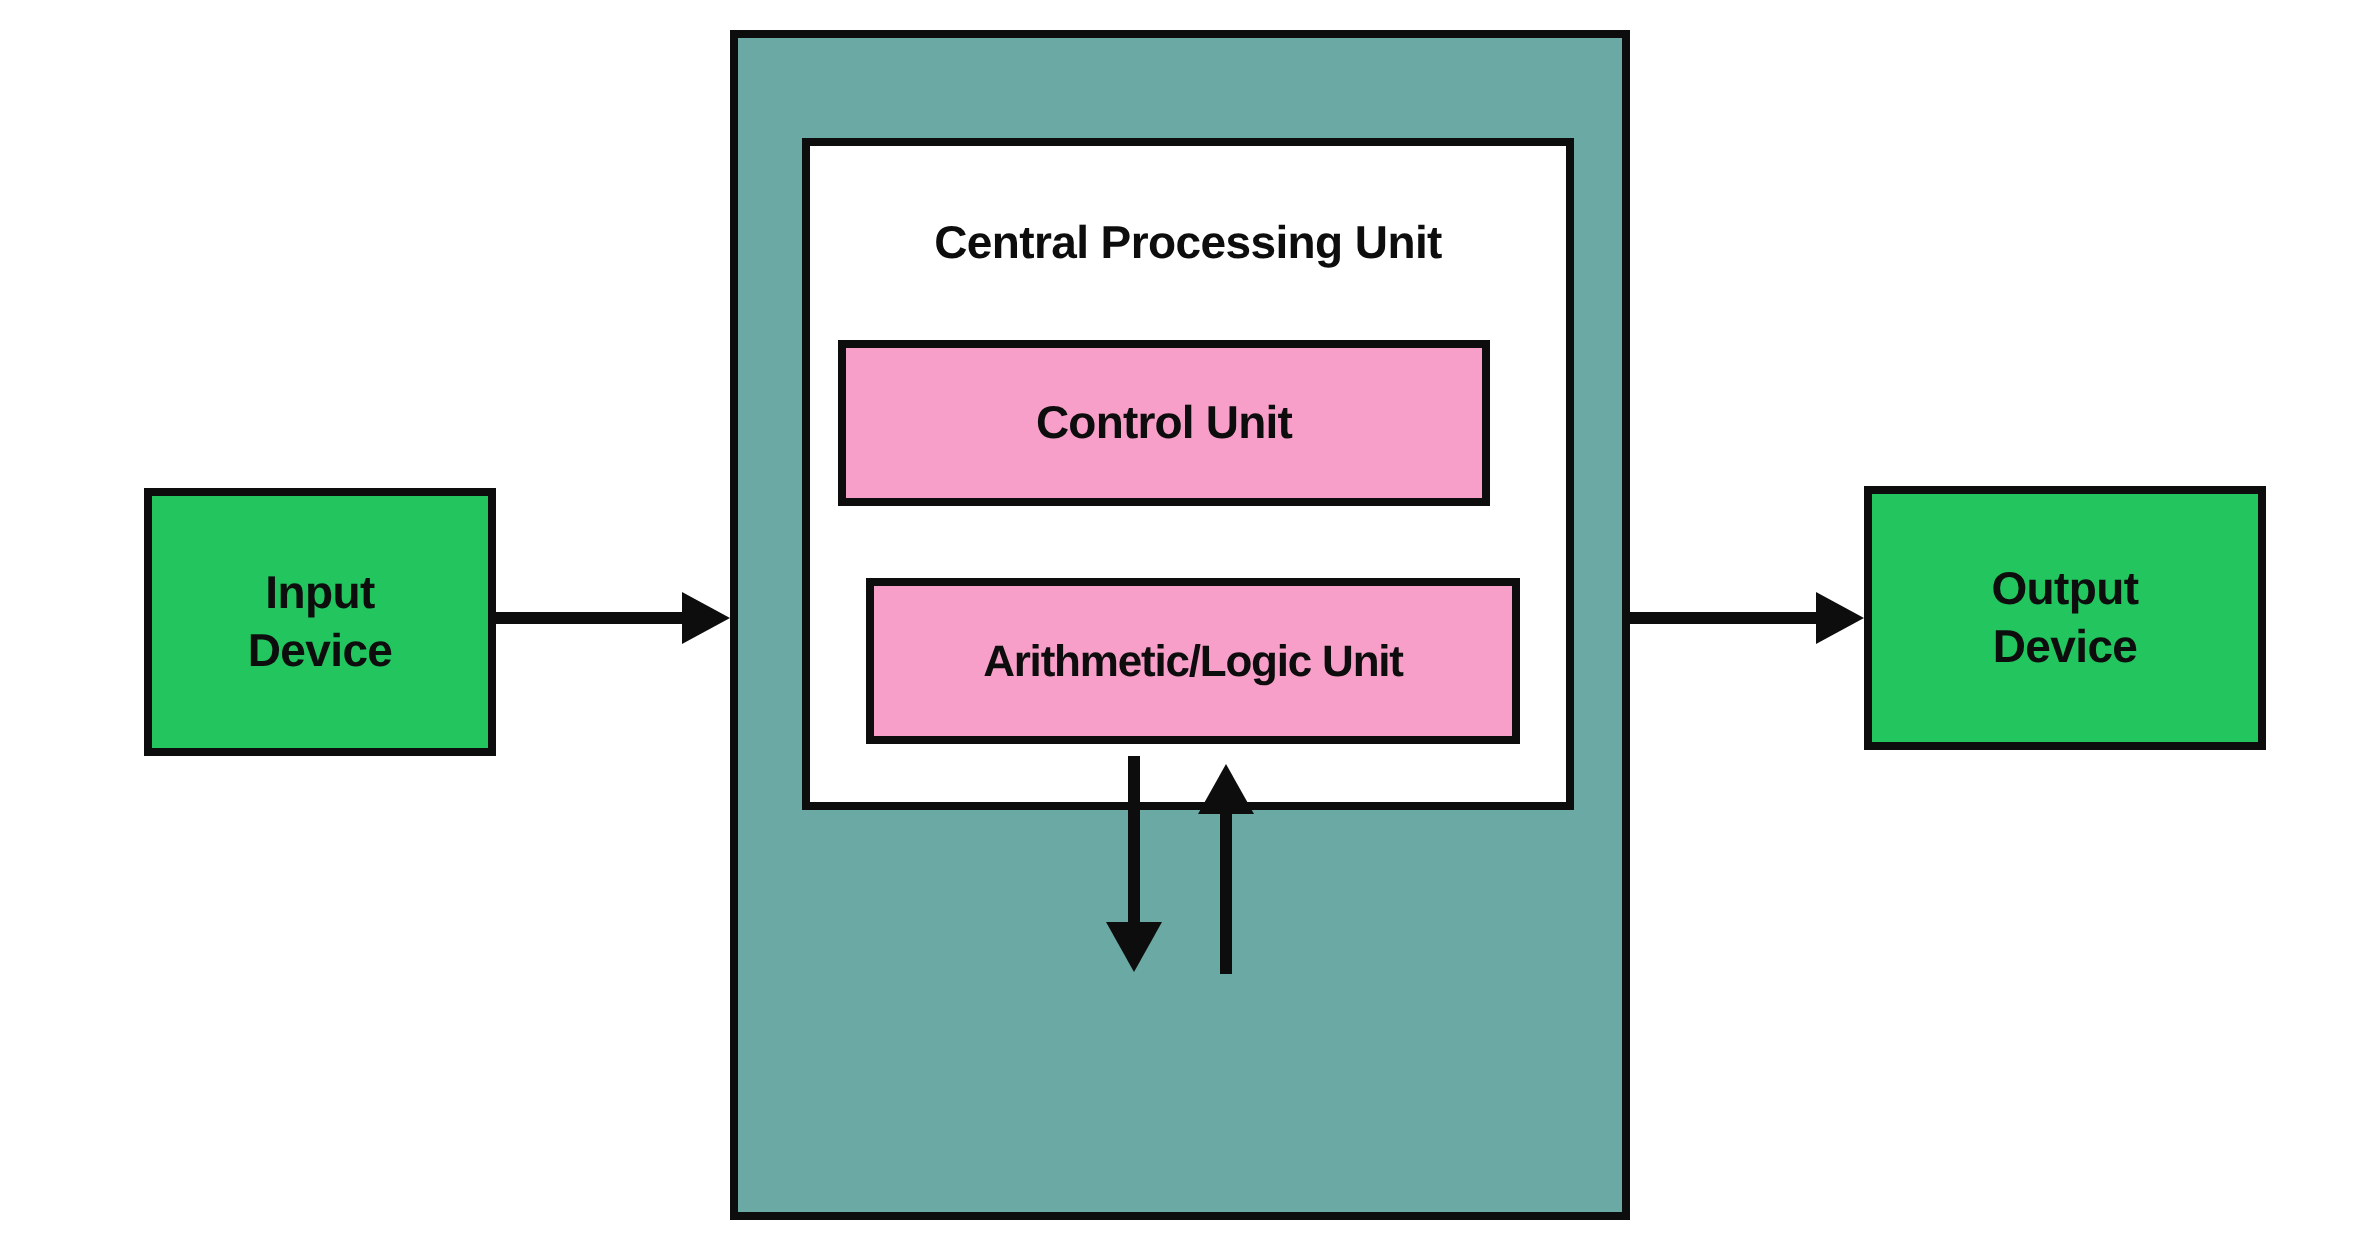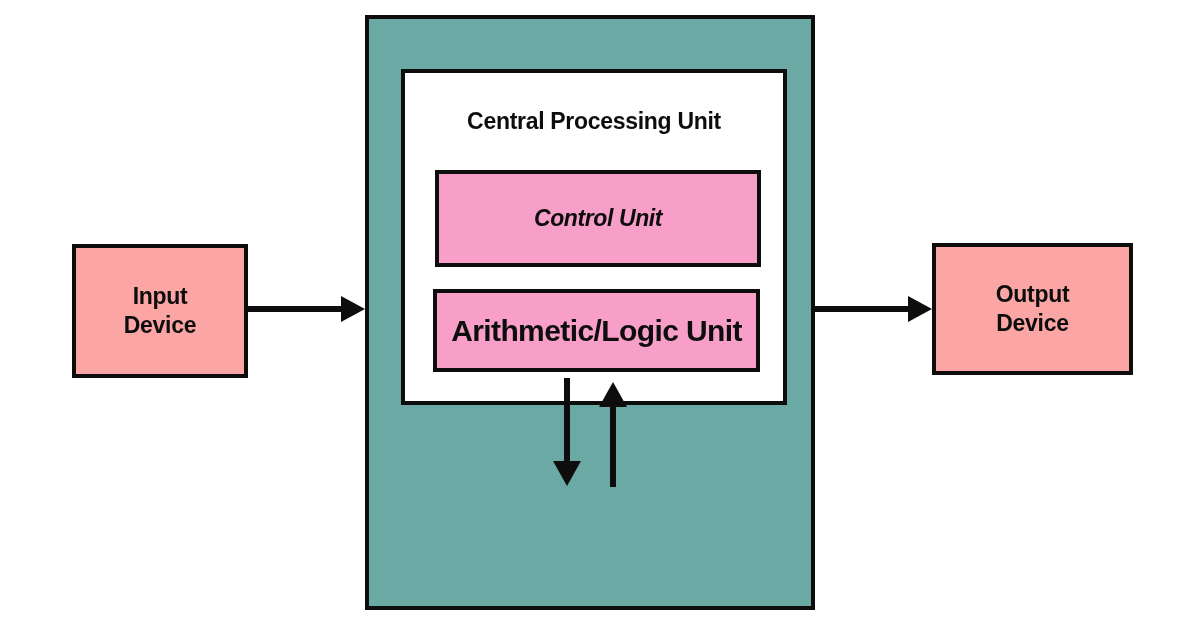--- a/index.html
+++ b/index.html
@@ -14,21 +14,21 @@
     position: relative;
     width: 1184px;
     height: 629px;
     background: #ffffff;
     overflow: hidden;
   }
   .box {
     position: absolute;
     box-sizing: border-box;
     border: 4px solid #0d0d0d;
-    background: #fca5a5;
+    background: #22c55e;
     display: flex;
     align-items: center;
     justify-content: center;
     text-align: center;
   }
   .label {
     font-weight: bold;
     color: #0d0d0d;
     line-height: 1.18;
     letter-spacing: -0.2px;
@@ -72,40 +72,39 @@
   .pink-box {
     position: absolute;
     box-sizing: border-box;
     background: #F79FC8;
     border: 4px solid #0d0d0d;
     display: flex;
     align-items: center;
     justify-content: center;
   }
   #control-unit-box {
-    left: 30px;
+    left: 14px;
     top: 97px;
     width: 326px;
-    height: 97px;
-    font-style: italic;
+    height: 83px;
   }
   #alu-box {
     left: 28px;
     top: 216px;
     width: 327px;
     height: 83px;
   }
   .pink-label {
     font-size: 23px;
     font-weight: bold;
     color: #0d0d0d;
     letter-spacing: -0.4px;
     white-space: nowrap;
   }
-  #alu-label { font-size: 30px; letter-spacing: -0.6px; }
+  #alu-label { font-size: 22px; letter-spacing: -0.6px; }
 
   
   #memory-unit-box {
     left: 30px;
     top: 470px;
     width: 383px;
     height: 93px;
     border: 4px solid #0d0d0d;
     background: #ffffff;
     display: flex;

